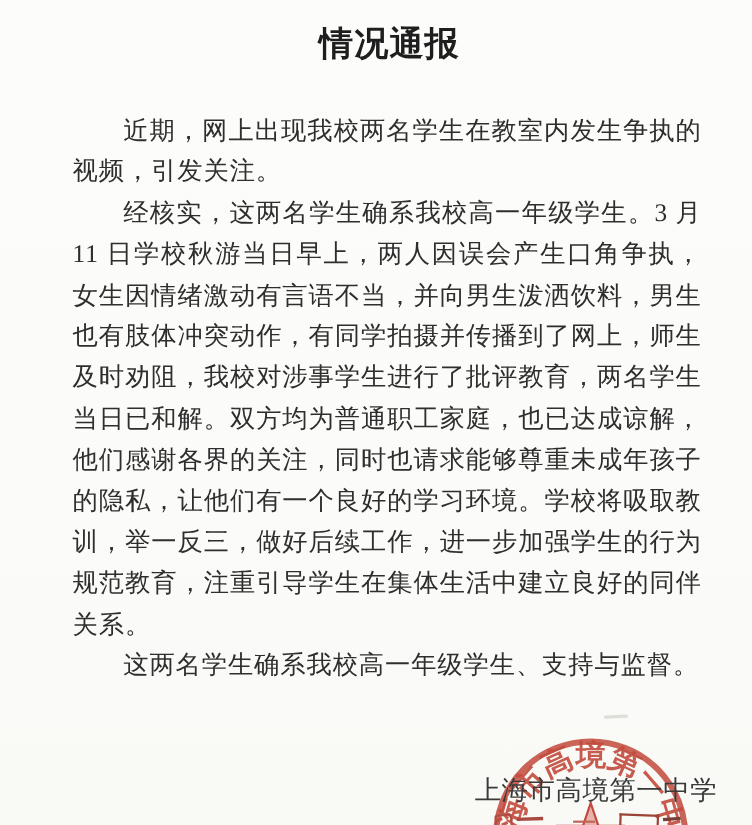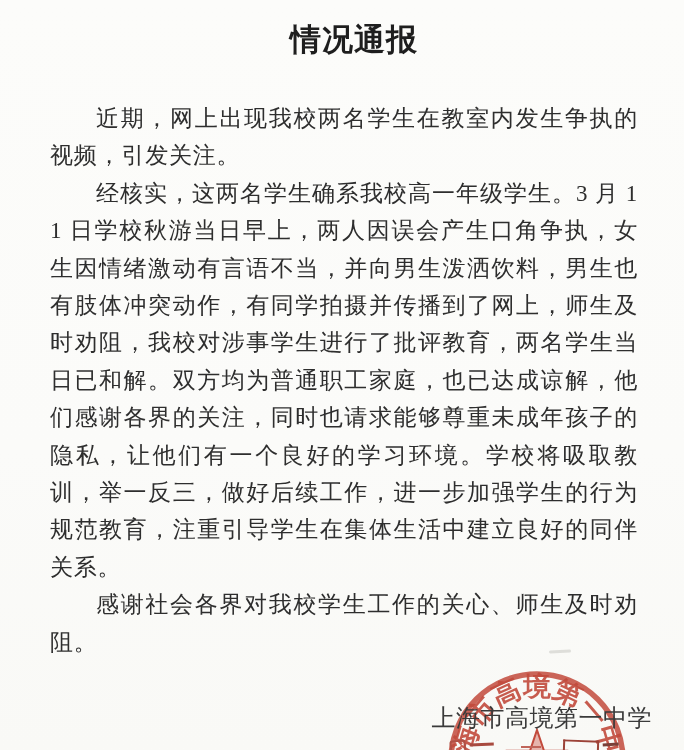--- a/index.html
+++ b/index.html
@@ -23,21 +23,21 @@
     margin: 0;
     text-align: center;
     font-size: 31px;
     font-weight: 700;
     letter-spacing: 1px;
     color: #1e1e1e;
   }
   .doc-body {
     position: absolute;
     top: 100px;
-    left: 50px;
+    left: 66px;
     right: 46px;
     color: #2e2e2e;
   }
   .doc-body p {
     margin: 0;
     font-size: 23px;
     line-height: 37.4px;
     letter-spacing: 0.8px;
     text-align: justify;
     text-justify: inter-character;
@@ -92,21 +92,21 @@
 </head>
 <body>
 
 <div class="page">
 
   <h1 class="doc-title">情况通报</h1>
 
   <div class="doc-body">
     <p>近期，网上出现我校两名学生在教室内发生争执的视频，引发关注。</p>
     <p>经核实，这两名学生确系我校高一年级学生。3 月 11 日学校秋游当日早上，两人因误会产生口角争执，女生因情绪激动有言语不当，并向男生泼洒饮料，男生也有肢体冲突动作，有同学拍摄并传播到了网上，师生及时劝阻，我校对涉事学生进行了批评教育，两名学生当日已和解。双方均为普通职工家庭，也已达成谅解，他们感谢各界的关注，同时也请求能够尊重未成年孩子的隐私，让他们有一个良好的学习环境。学校将吸取教训，举一反三，做好后续工作，进一步加强学生的行为规范教育，注重引导学生在集体生活中建立良好的同伴关系。</p>
-    <p>感谢社会各界对我校学生工作的关心、师生及时劝阻。</p>
+    <p>这两名学生确系我校高一年级学生、支持与监督。</p>
   </div>
 
   <div class="scan-smudge"></div>
 
   <div class="seal">
     <svg width="190" height="190" viewBox="0 0 190 190" aria-hidden="true">
 
       <circle cx="95" cy="95" r="86" fill="none" stroke="#c24a3c" stroke-width="5.5" opacity="0.85"></circle>
 
       <path id="sealArc" d="M 34 118 A 65 65 0 1 1 156 118" fill="none"></path>

